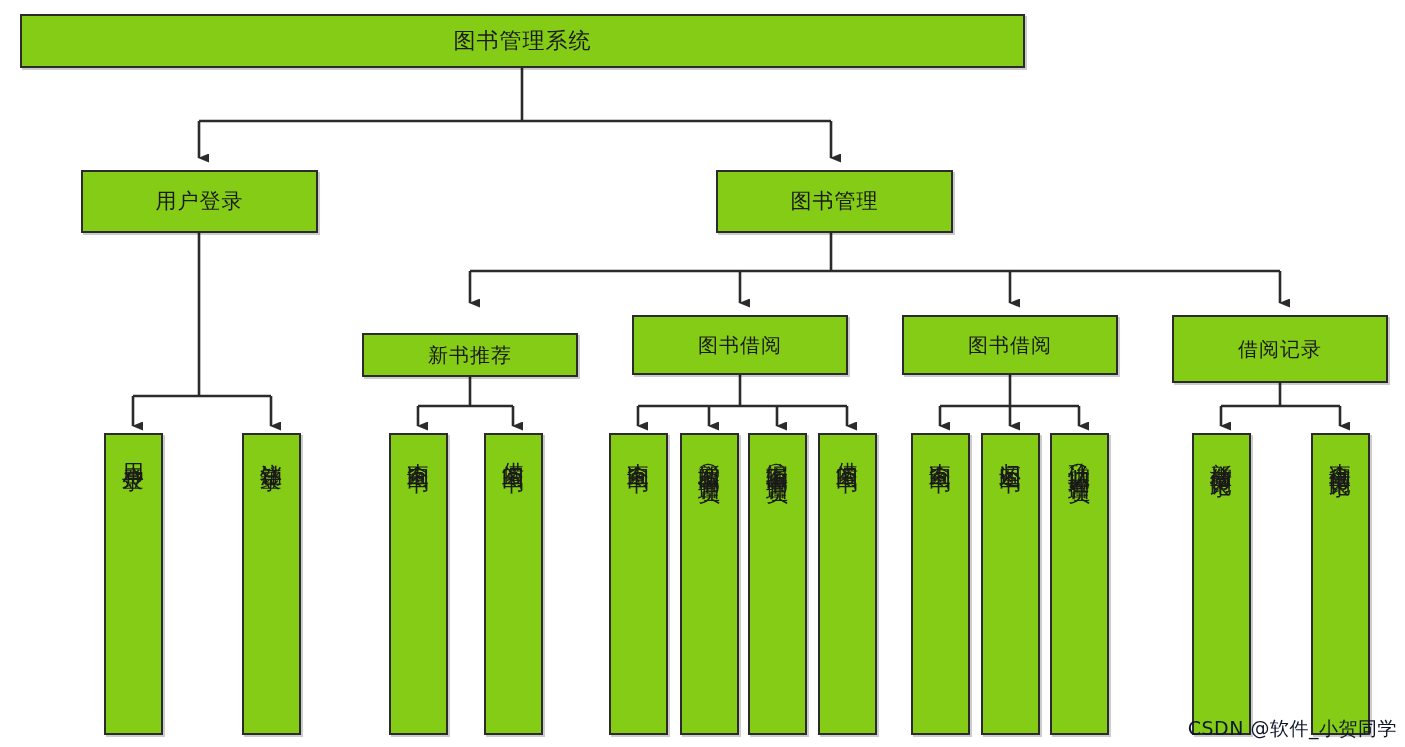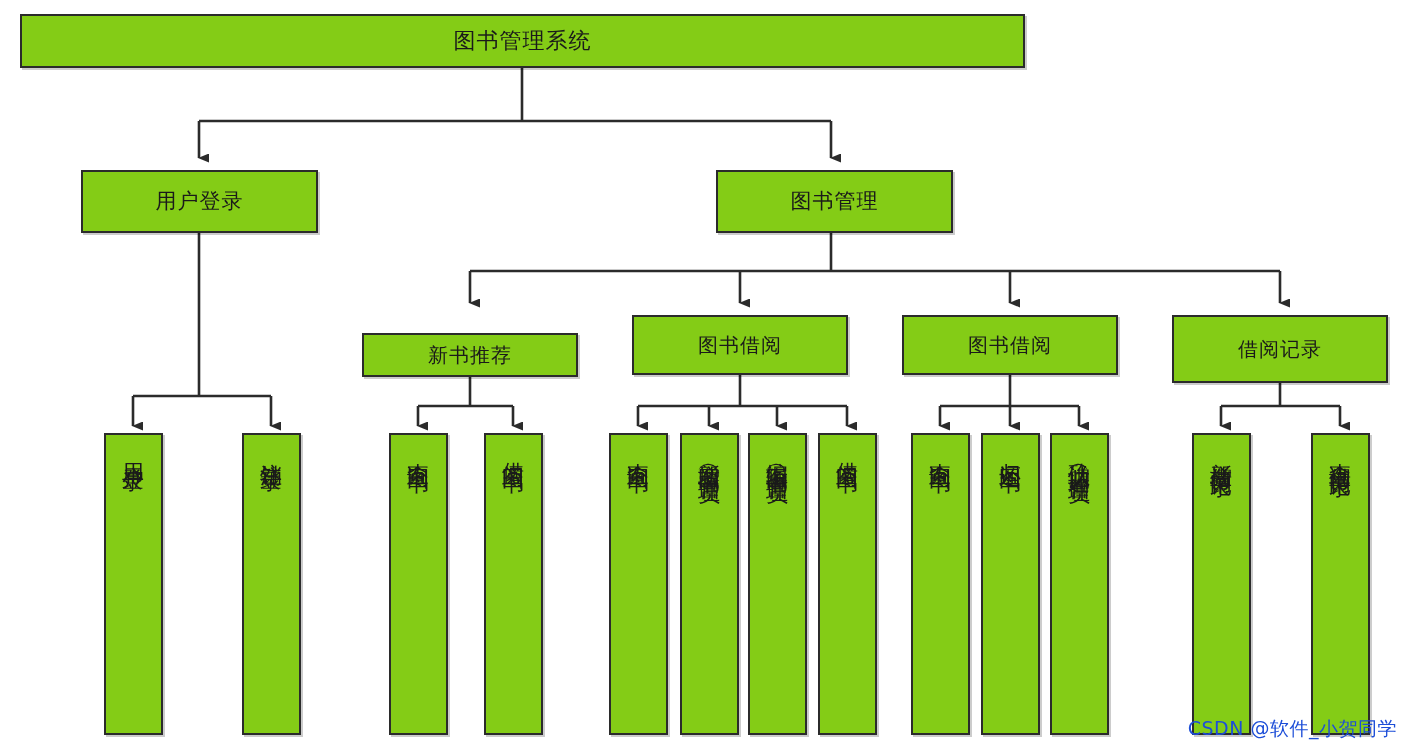--- a/index.html
+++ b/index.html
@@ -60,21 +60,21 @@
     left:0;top:0;
     width:1405px;height:747px;
     pointer-events:none;
   }
   
   #watermark{
     position:absolute;
     right:8px;
     bottom:5px;
     font-size:19px;
-    color:#1d4ed8;
+    color:#0f172a;
     letter-spacing:0.5px;
     white-space:nowrap;
     user-select:none;
   }
 </style>
 </head>
 <body>
 
 <div id="canvas">
 

